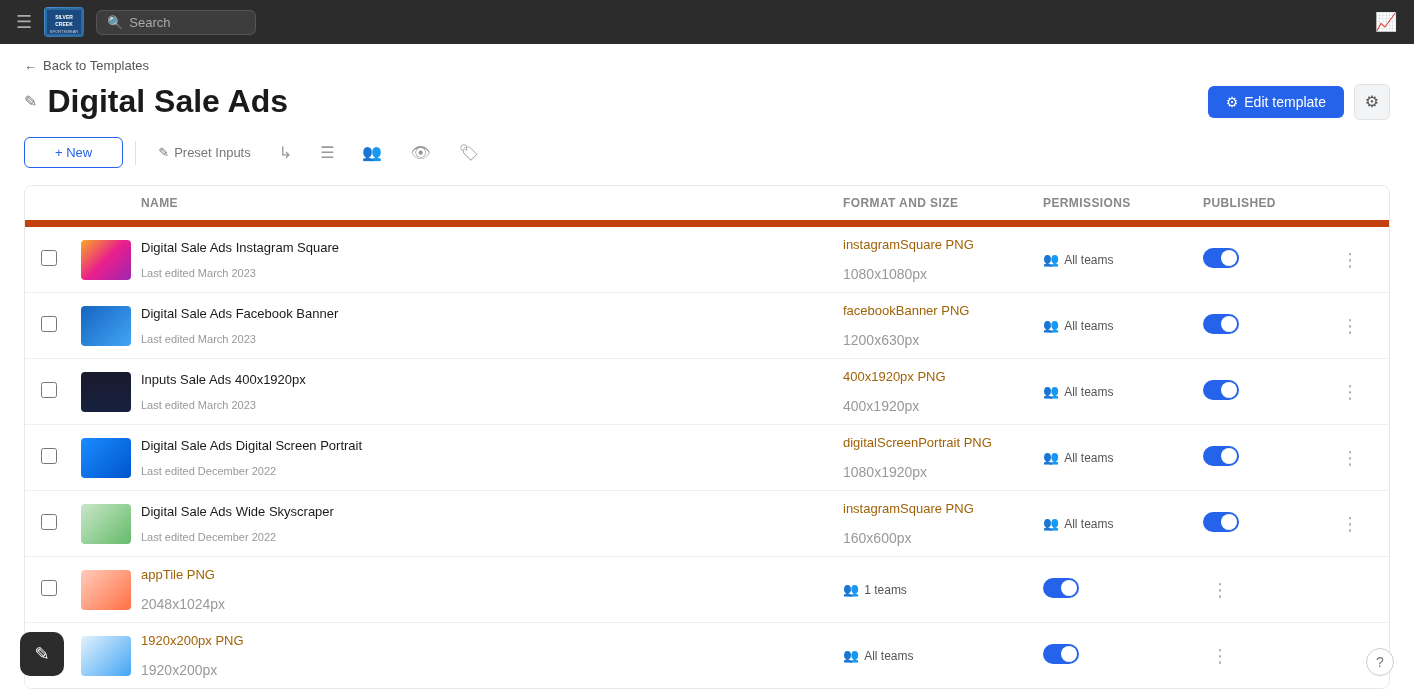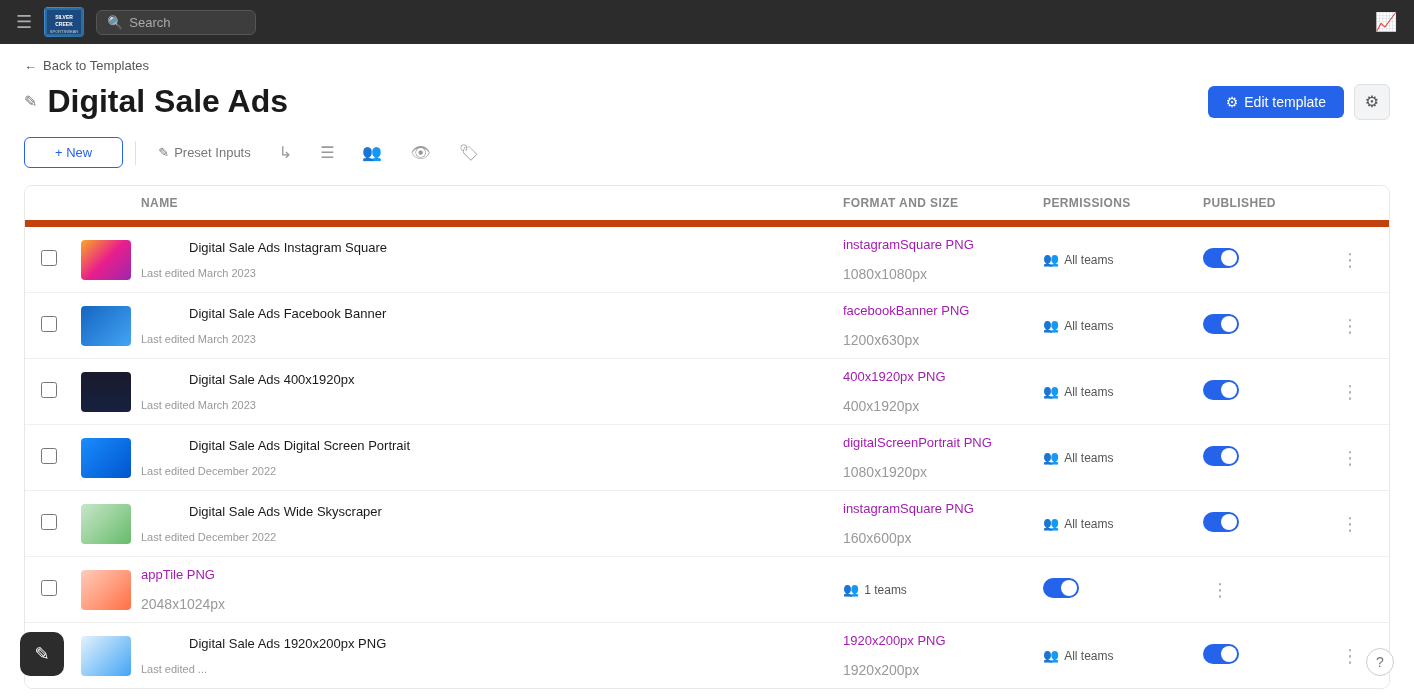--- a/index.html
+++ b/index.html
@@ -206,24 +206,24 @@
       overflow: hidden;
     }
     .thumb-instagram { background: linear-gradient(135deg, #f9a825, #e91e8c, #9c27b0); }
     .thumb-facebook { background: linear-gradient(135deg, #1565c0, #42a5f5); }
     .thumb-400x1920 { background: linear-gradient(180deg, #1a1a2e, #16213e); }
     .thumb-portrait { background: linear-gradient(135deg, #1a8cff, #0055cc); }
     .thumb-wide { background: linear-gradient(135deg, #c8e6c9, #66bb6a); }
     .thumb-apptile { background: linear-gradient(135deg, #ffccbc, #ff7043); }
     .thumb-1920 { background: linear-gradient(135deg, #e3f2fd, #42a5f5); }
 
-    .row-name { font-size: 13px; font-weight: 500; color: #1a1a1a; margin-left: 48px; }
+    .row-name { font-size: 13px; font-weight: 500; color: #1a1a1a; }
     .row-subtitle { font-size: 11px; color: #999; margin-top: 12px; }
 
-    .format-name { font-size: 13px; color: #a21caf; }
+    .format-name { font-size: 13px; color: #a16207; }
     .format-size { font-size: 14px; color: #999; margin-top: 14px; }
 
     .permission-area {
       display: flex;
       align-items: center;
       gap: 5px;
       font-size: 12px;
       color: #555;
     }
     .teams-icon { color: #888; font-size: 13px; }
@@ -433,21 +433,21 @@
       </div>
     </div>
         <div class="table-row">
       <div>
         <input type="checkbox" class="row-checkbox" style="">
       </div>
       <div>
         <div class="row-thumb thumb-400x1920"></div>
       </div>
       <div>
-        <div class="row-name">Digital Sale Ads 400x1920px</div>
+        <div class="row-name">Inputs Sale Ads 400x1920px</div>
         <div class="row-subtitle">Last edited March 2023</div>
       </div>
       <div>
         <div class="format-name">400x1920px PNG</div>
         <div class="format-size">400x1920px</div>
       </div>
       <div class="permission-area">
         <span class="teams-icon">👥</span>
         <span>All teams</span>
       </div>
@@ -531,24 +531,20 @@
       <div>
         <button class="more-btn">⋮</button>
       </div>
     </div>
         <div class="table-row">
       <div>
         <input type="checkbox" class="row-checkbox" style="">
       </div>
       <div>
         <div class="row-thumb thumb-1920"></div>
-      </div>
-      <div>
-        <div class="row-name">Digital Sale Ads 1920x200px PNG</div>
-        <div class="row-subtitle">Last edited ...</div>
       </div>
       <div>
         <div class="format-name">1920x200px PNG</div>
         <div class="format-size">1920x200px</div>
       </div>
       <div class="permission-area">
         <span class="teams-icon">👥</span>
         <span>All teams</span>
       </div>
       <div>

